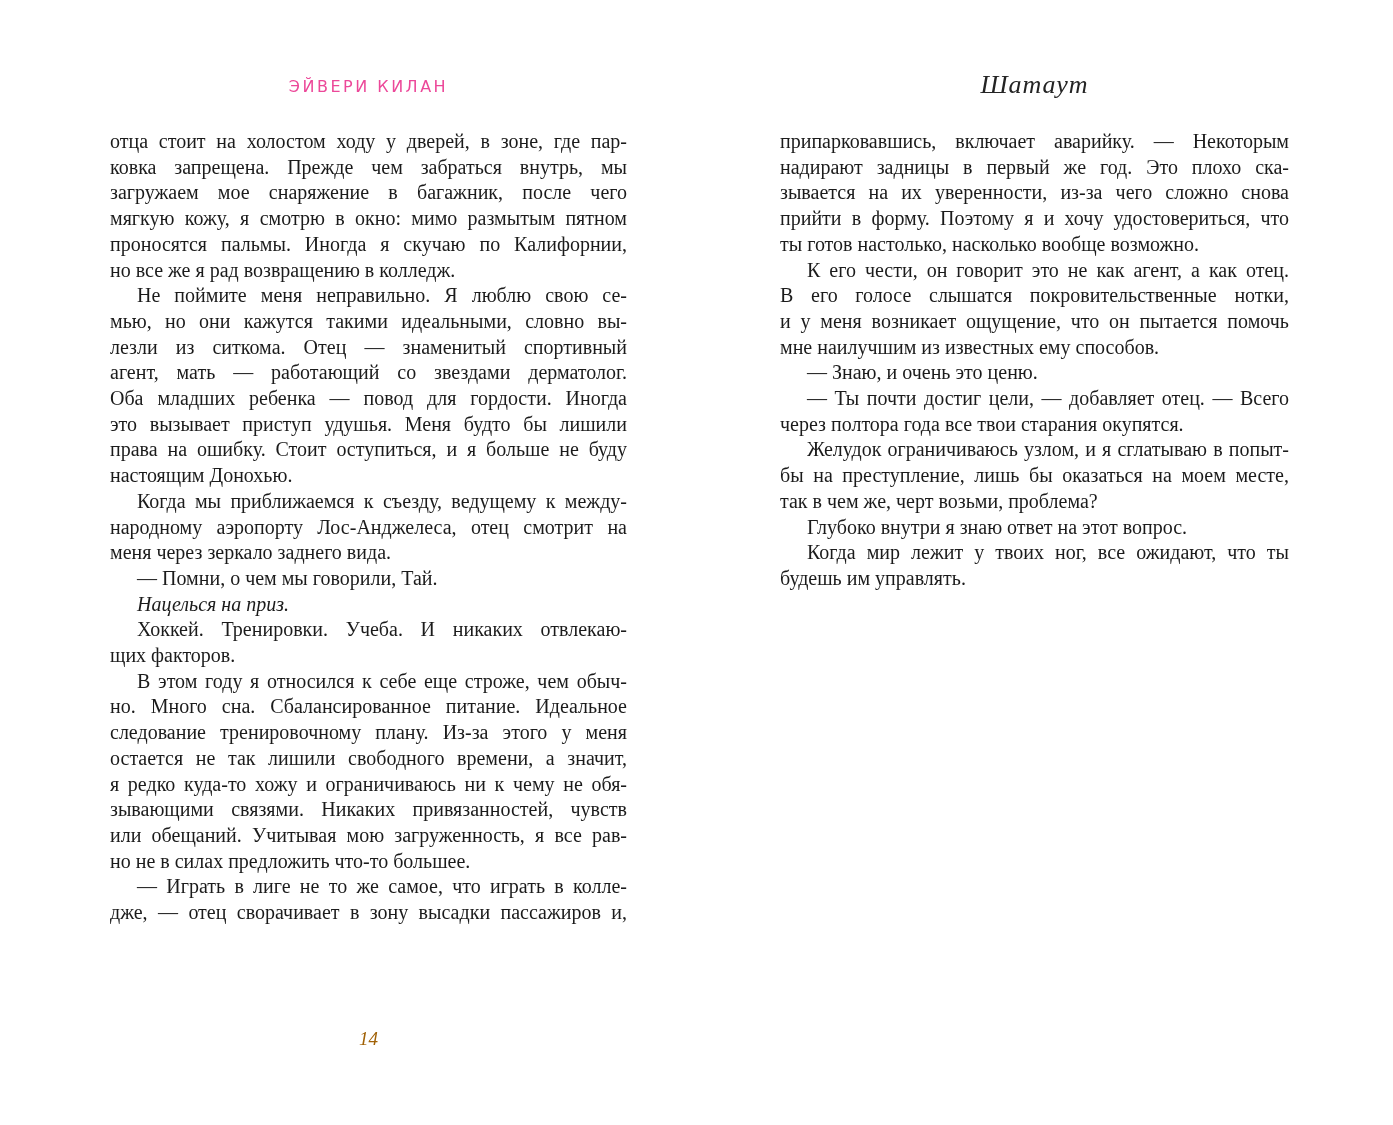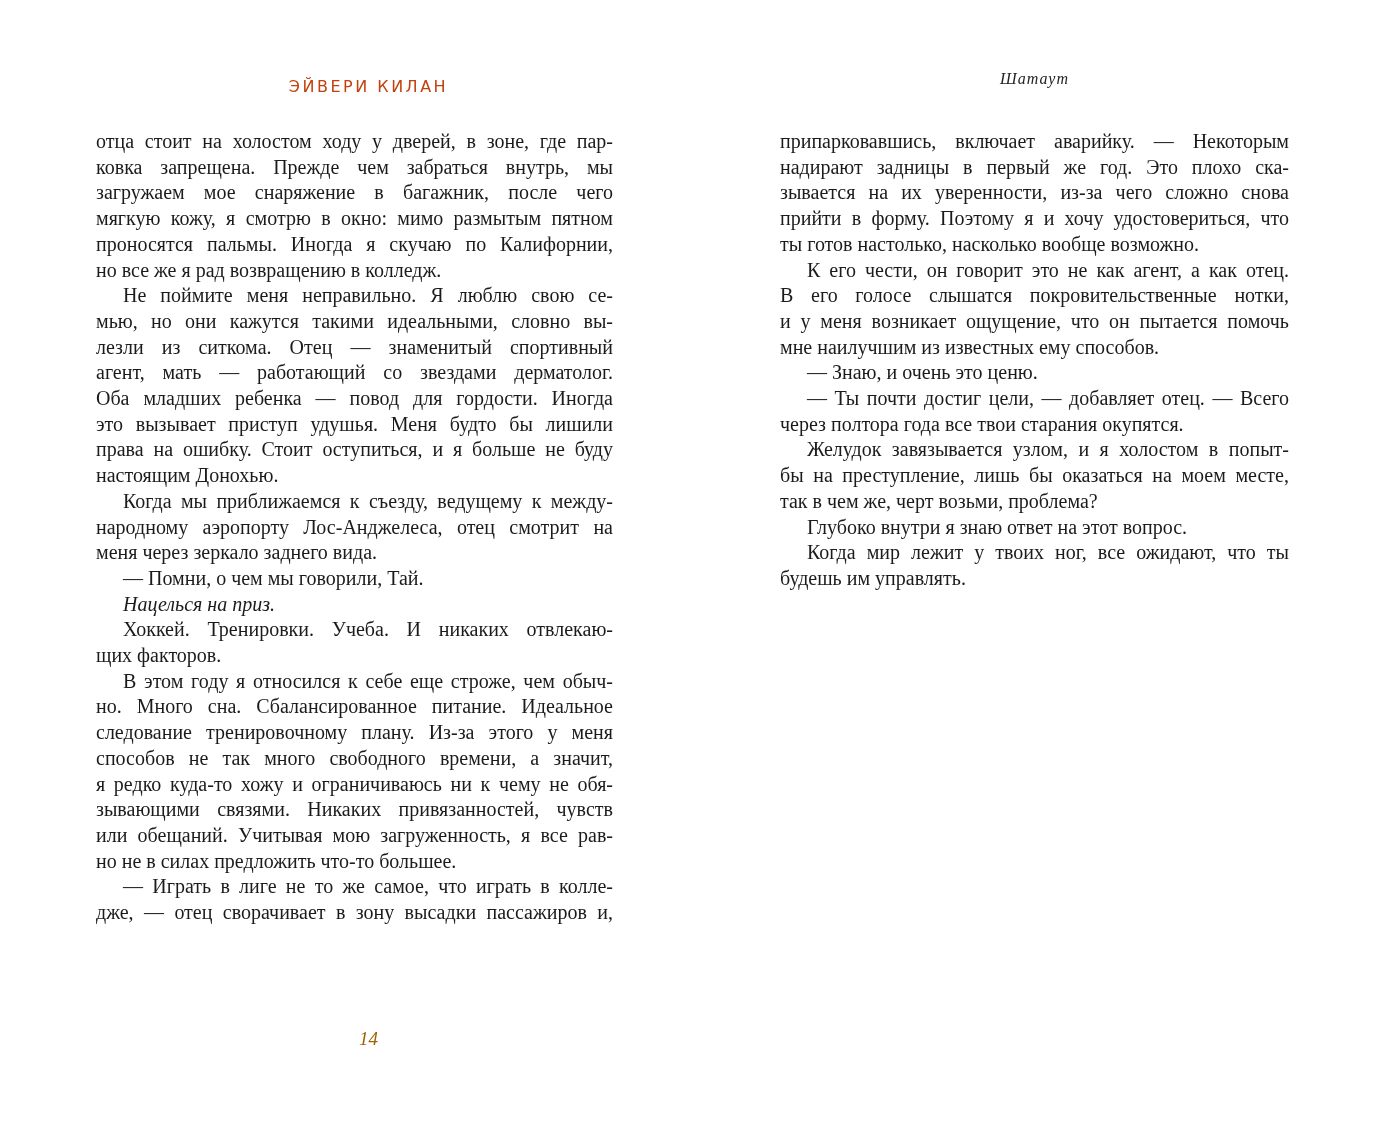--- a/index.html
+++ b/index.html
@@ -24,40 +24,40 @@
     position: absolute;
     text-align: center;
   }
   .running-header.author {
     left: 110px;
     top: 77px;
     width: 517px;
     font-family: "DejaVu Sans", sans-serif;
     font-size: 16px;
     letter-spacing: 2.5px;
-    color: #c2410c;
+    color: #ec4899;
   }
   .running-header.title {
     left: 780px;
     top: 70px;
     width: 509px;
     font-family: "Liberation Serif", serif;
     font-style: italic;
-    font-size: 16px;
+    font-size: 26px;
     letter-spacing: 1px;
     color: #242424;
   }
   .column {
     position: absolute;
     top: 129px;
     font-size: 20px;
     line-height: 25.7px;
   }
   .column.left {
-    left: 96px;
+    left: 110px;
     width: 517px;
   }
   .column.right {
     left: 780px;
     width: 509px;
   }
   .para {
     margin: 0;
   }
   .line {
@@ -126,21 +126,21 @@
         <div class="line lastline indent italic">Нацелься на приз.</div>
       </div>
       <div class="para">
         <div class="line indent">Хоккей. Тренировки. Учеба. И никаких отвлекаю-</div>
         <div class="line lastline">щих факторов.</div>
       </div>
       <div class="para">
         <div class="line indent">В этом году я относился к себе еще строже, чем обыч-</div>
         <div class="line">но. Много сна. Сбалансированное питание. Идеальное</div>
         <div class="line">следование тренировочному плану. Из-за этого у меня</div>
-        <div class="line">способов не так много свободного времени, а значит,</div>
+        <div class="line">остается не так лишили свободного времени, а значит,</div>
         <div class="line">я редко куда-то хожу и ограничиваюсь ни к чему не обя-</div>
         <div class="line">зывающими связями. Никаких привязанностей, чувств</div>
         <div class="line">или обещаний. Учитывая мою загруженность, я все рав-</div>
         <div class="line lastline">но не в силах предложить что-то большее.</div>
       </div>
       <div class="para">
         <div class="line indent">— Играть в лиге не то же самое, что играть в колле-</div>
         <div class="line">дже, — отец сворачивает в зону высадки пассажиров и,</div>
       </div>
     </div>
@@ -160,21 +160,21 @@
         <div class="line lastline">мне наилучшим из известных ему способов.</div>
       </div>
       <div class="para">
         <div class="line lastline indent">— Знаю, и очень это ценю.</div>
       </div>
       <div class="para">
         <div class="line indent">— Ты почти достиг цели, — добавляет отец. — Всего</div>
         <div class="line lastline">через полтора года все твои старания окупятся.</div>
       </div>
       <div class="para">
-        <div class="line indent">Желудок завязывается узлом, и я холостом в попыт-</div>
+        <div class="line indent">Желудок ограничиваюсь узлом, и я сглатываю в попыт-</div>
         <div class="line">бы на преступление, лишь бы оказаться на моем месте,</div>
         <div class="line lastline">так в чем же, черт возьми, проблема?</div>
       </div>
       <div class="para">
         <div class="line lastline indent">Глубоко внутри я знаю ответ на этот вопрос.</div>
       </div>
       <div class="para">
         <div class="line indent">Когда мир лежит у твоих ног, все ожидают, что ты</div>
         <div class="line lastline">будешь им управлять.</div>
       </div>

